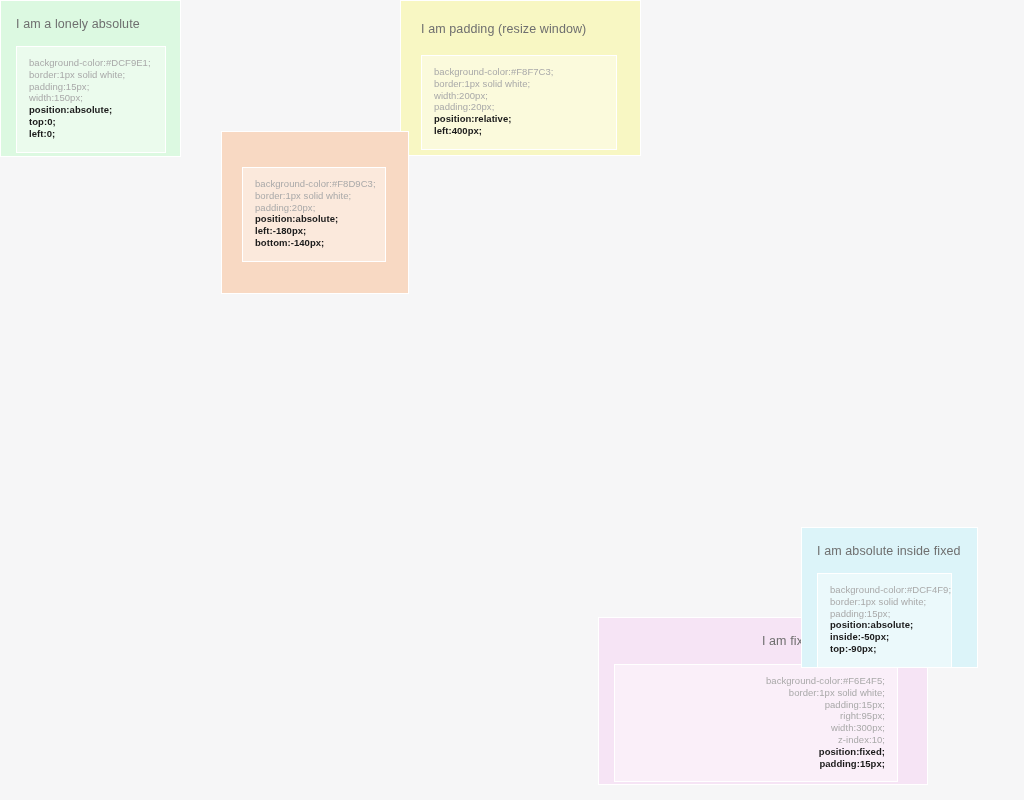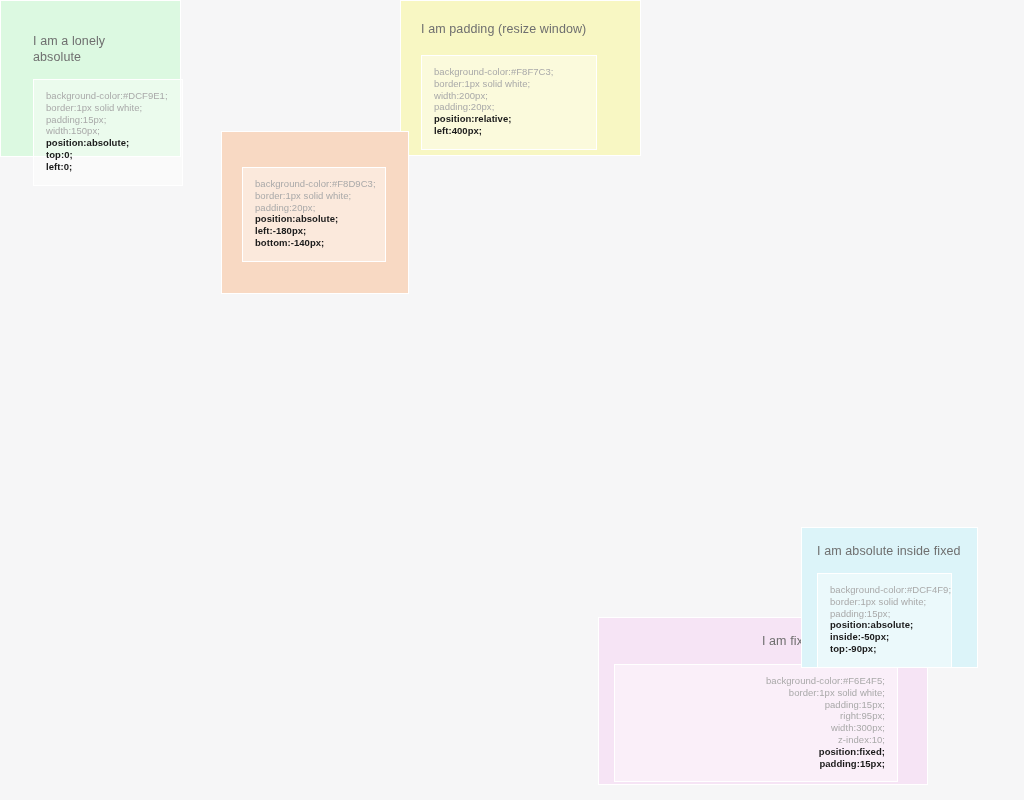--- a/index.html
+++ b/index.html
@@ -55,34 +55,34 @@
     font-weight: 700;
   }
 
   
   #box-lonely-absolute {
     left: 0;
     top: 0;
     width: 181px;
     height: 157px;
     background: #dcf9e1;
-    padding: 32px;
+    padding: 15px;
   }
   #box-lonely-absolute .code { width: 150px; }
 
   
   #box-relative {
     left: 400px;
     top: 0;
     width: 241px;
     height: 156px;
     background: #f8f7c3;
     padding: 20px;
   }
-  #box-relative .code { width: 176px; margin-top: 18px; }
+  #box-relative .code { width: 196px; margin-top: 18px; }
 
   
   #box-absolute-inside-relative {
     left: 221px;
     top: 131px;
     width: 188px;
     height: 163px;
     background: #f8d9c3;
     padding: 20px;
   }

